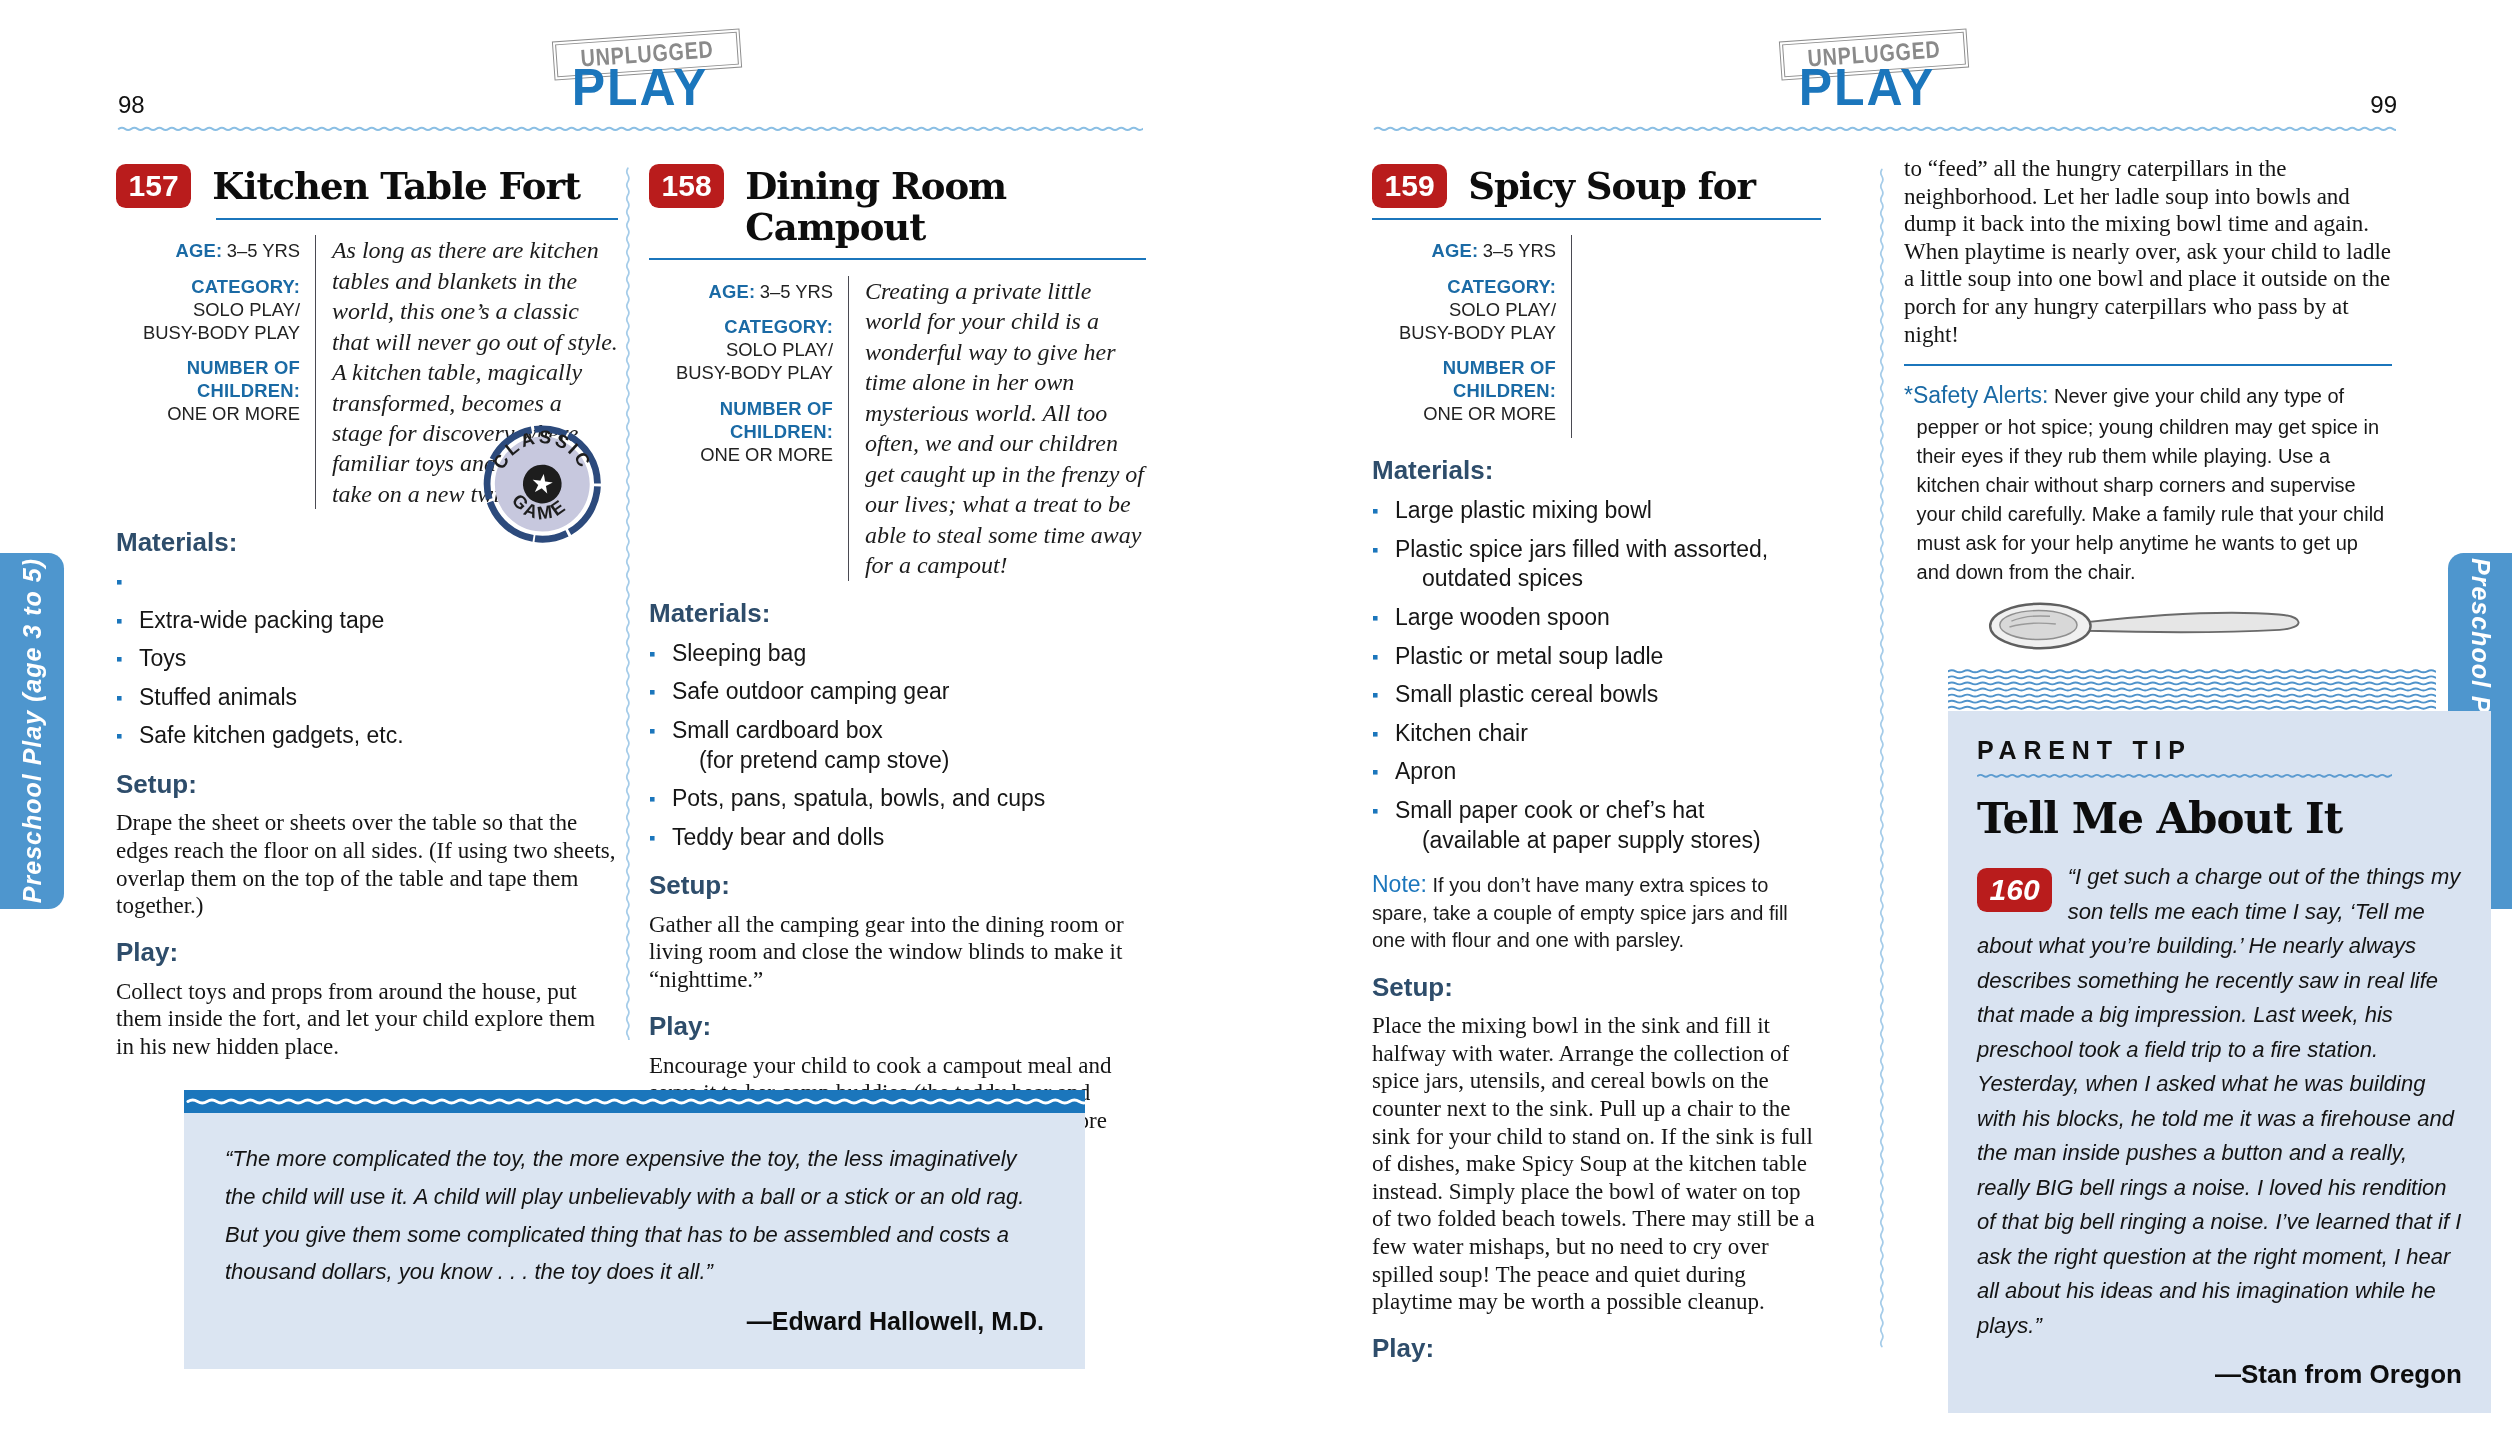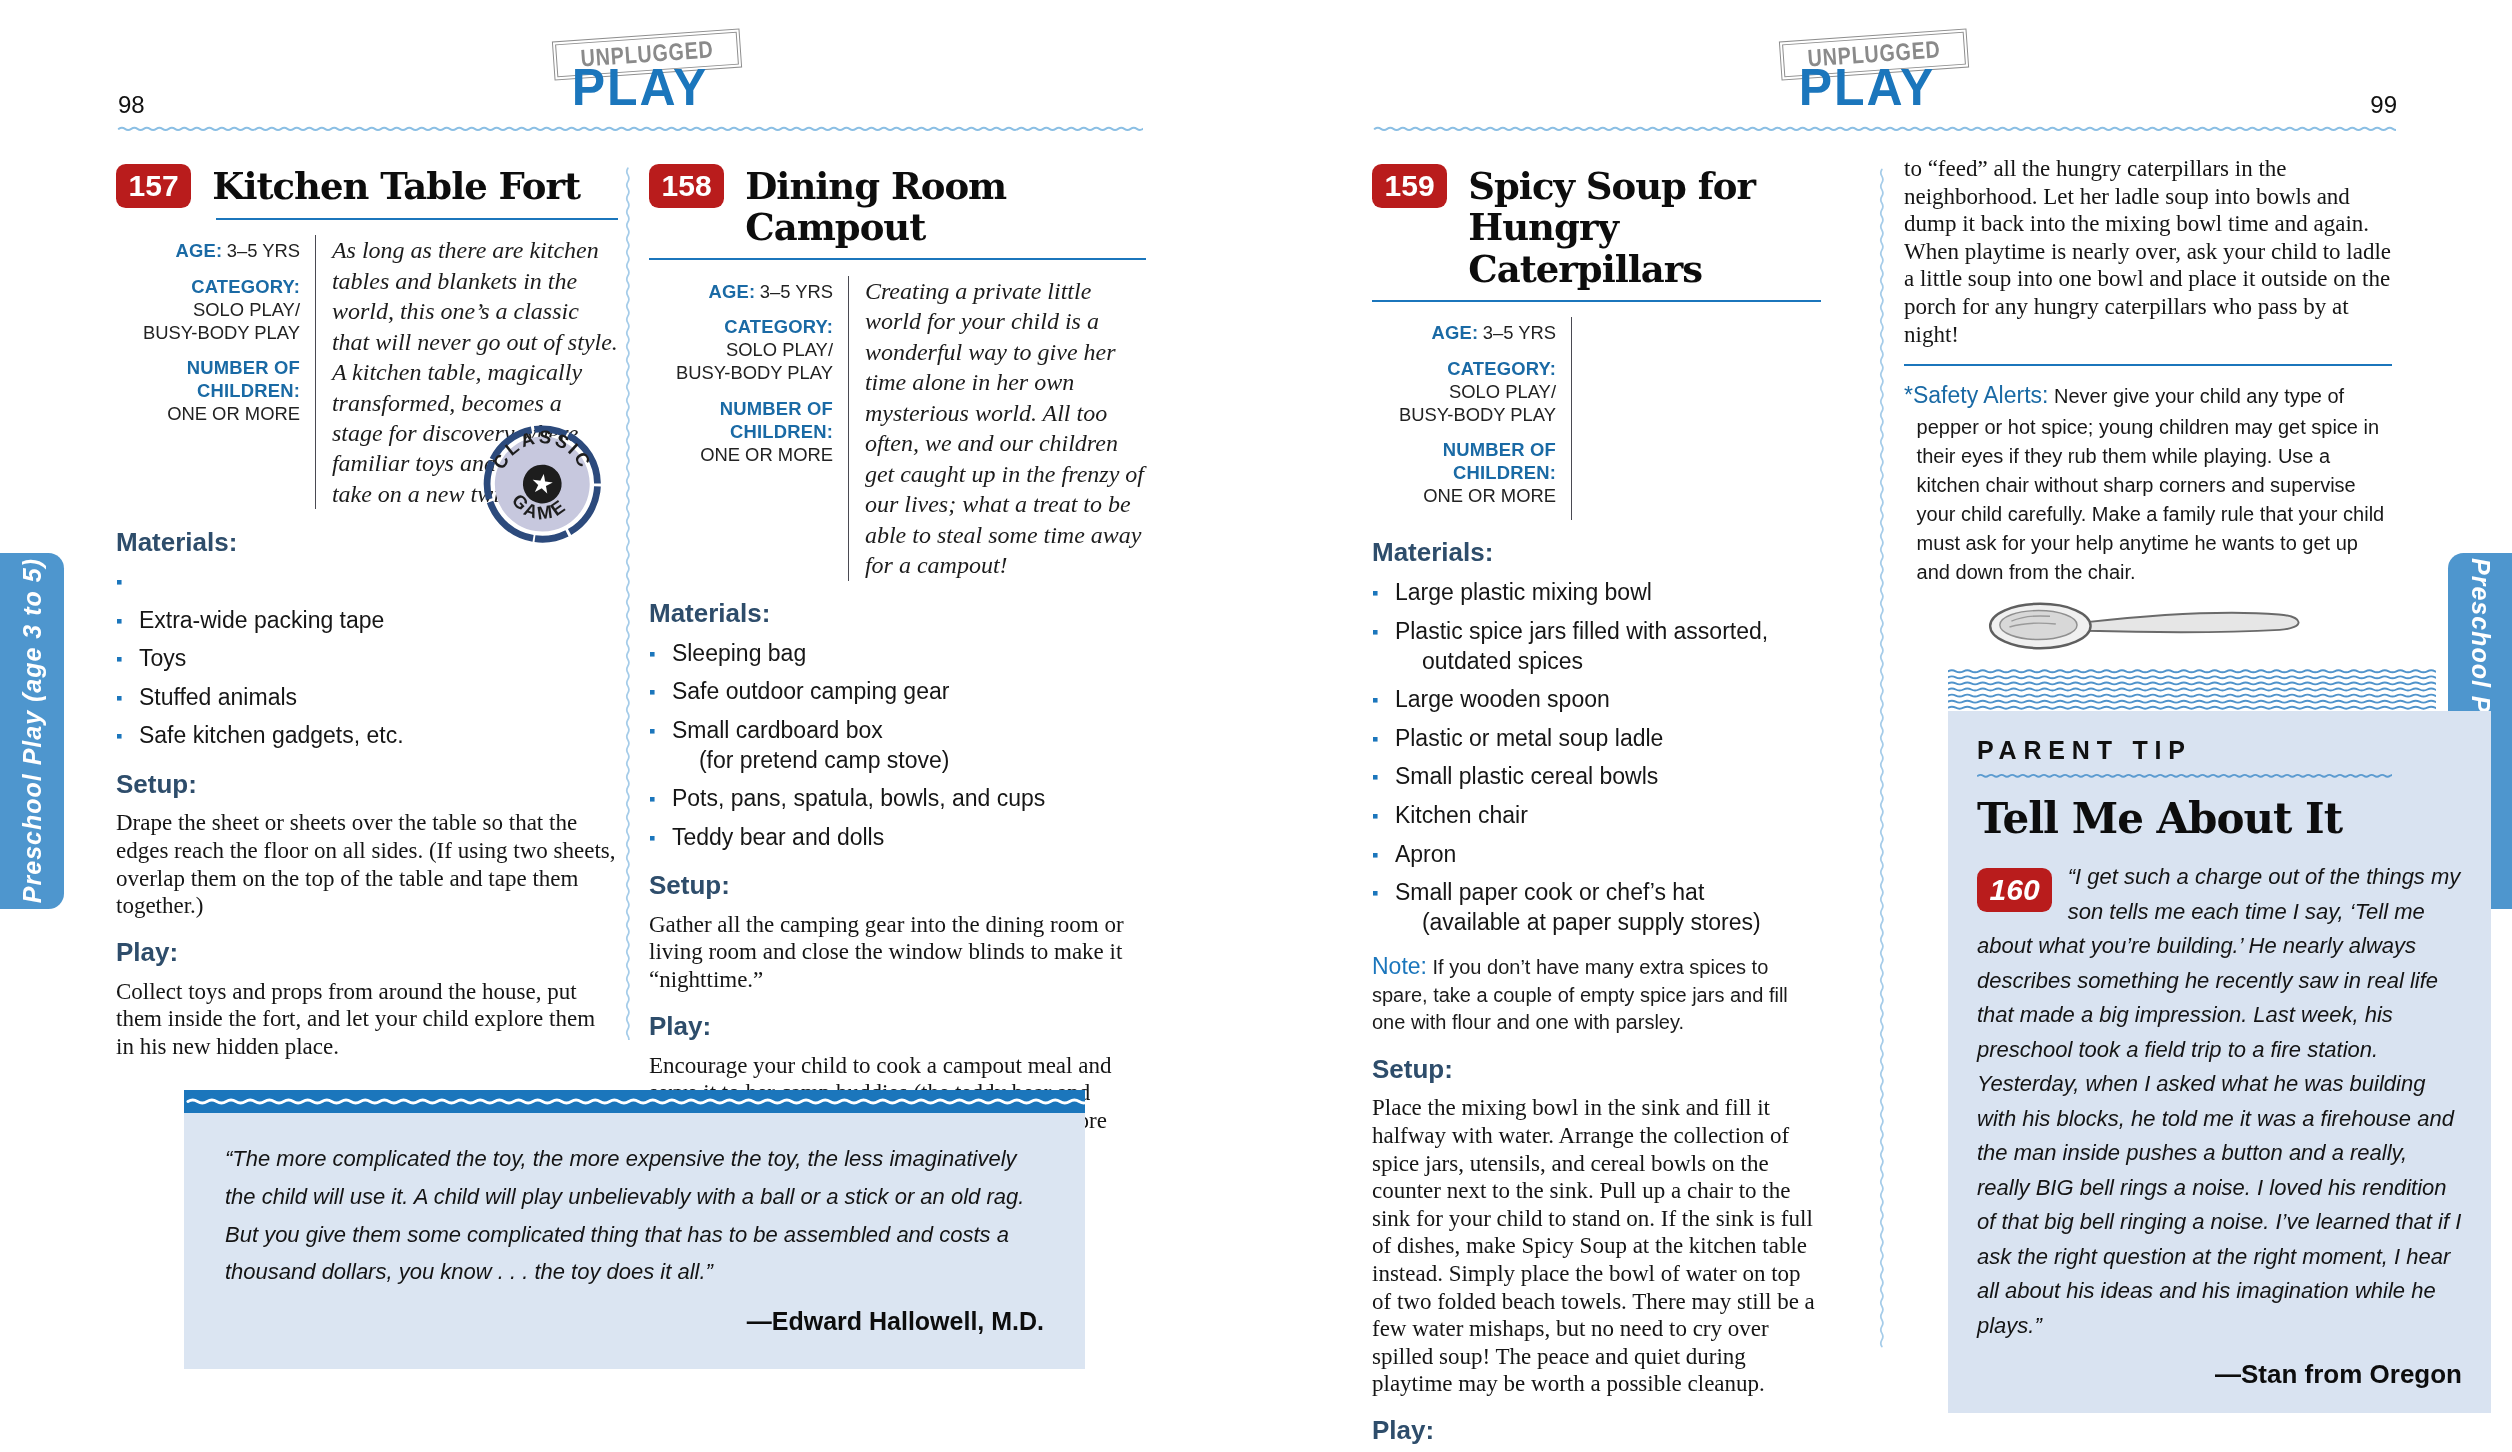--- a/index.html
+++ b/index.html
@@ -261,21 +261,21 @@
     </div>
     <div class="qbody">
       <p class="qtext">“The more complicated the toy, the more expensive the toy, the less imaginatively the child will use it. A child will play unbelievably with a ball or a stick or an old rag. But you give them some complicated thing that has to be assembled and costs a thousand dollars, you know . . . the toy does it all.”</p>
       <p class="qattr">—Edward Hallowell, M.D.</p>
     </div>
   </div>
 
   <section class="col col-3">
     <div class="act-head">
       <span class="badge">159</span>
-      <h2 class="title"><span>Spicy Soup for</span><br><span>Hungry Caterpillars</span></h2>
+      <h2 class="title"><span>Spicy Soup for</span><br></h2>
     </div>
     <div class="title-rule"></div>
     <div class="meta">
       <div class="meta-left">
         <div class="mgroup"><span class="mlabel">AGE:</span> <span class="mval">3–5 YRS</span></div>
         <div class="mgroup">
             <div class="mlabel">CATEGORY:</div>
             <div class="mval">SOLO PLAY/</div>
             <div class="mval">BUSY-BODY PLAY</div>
           </div>

